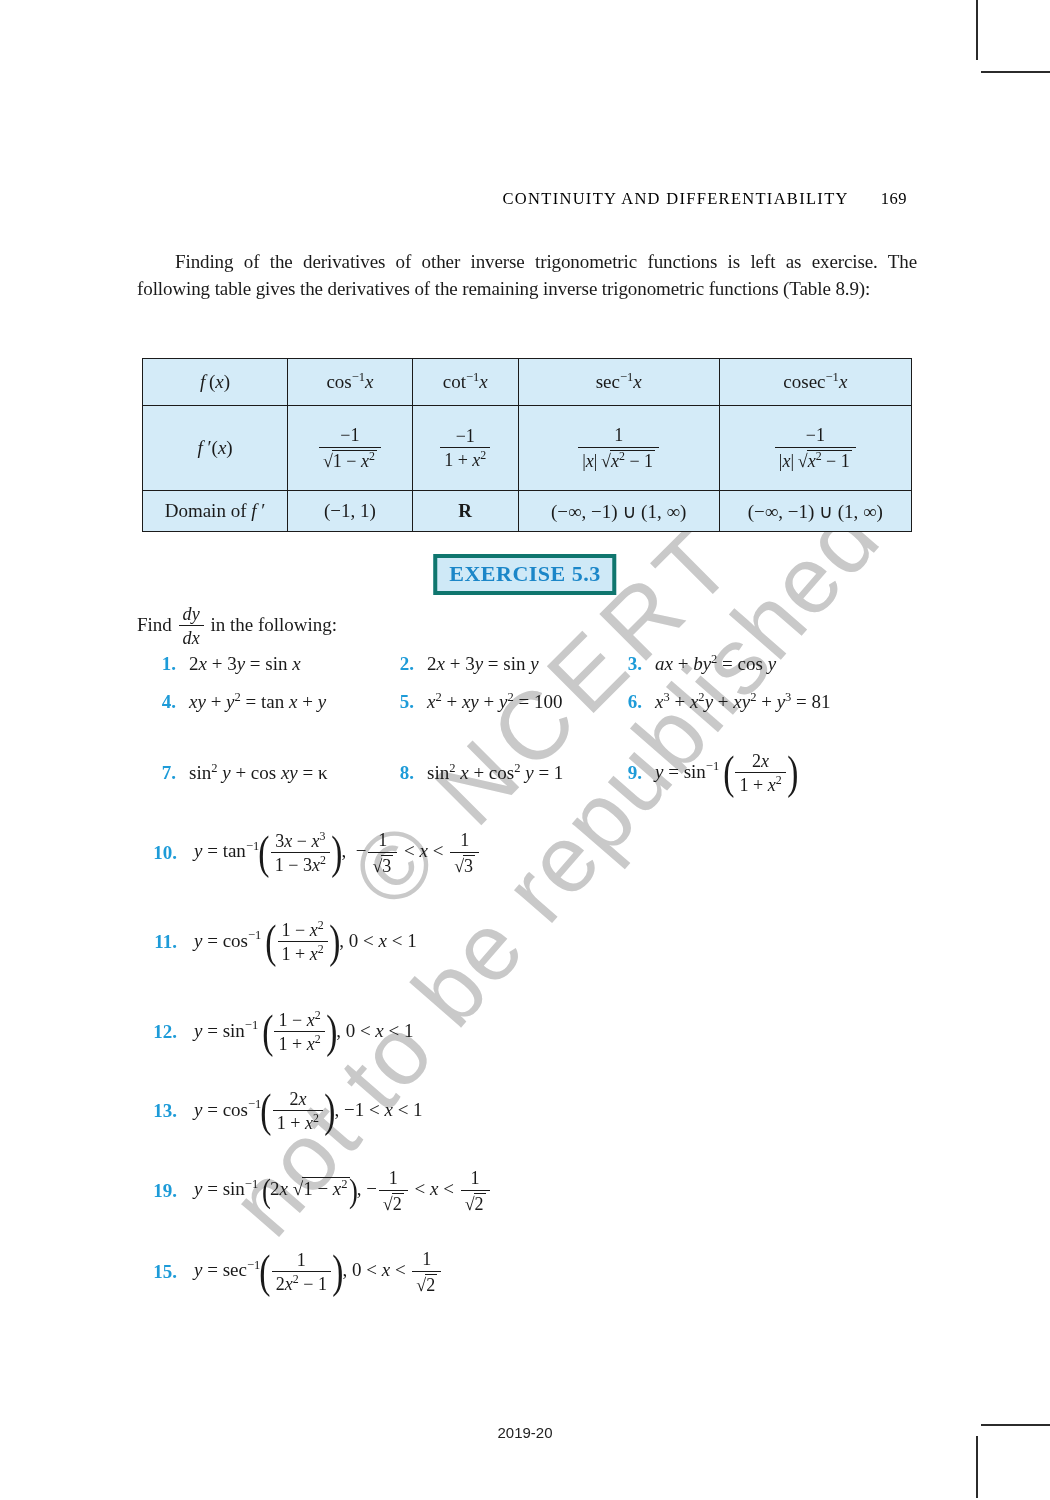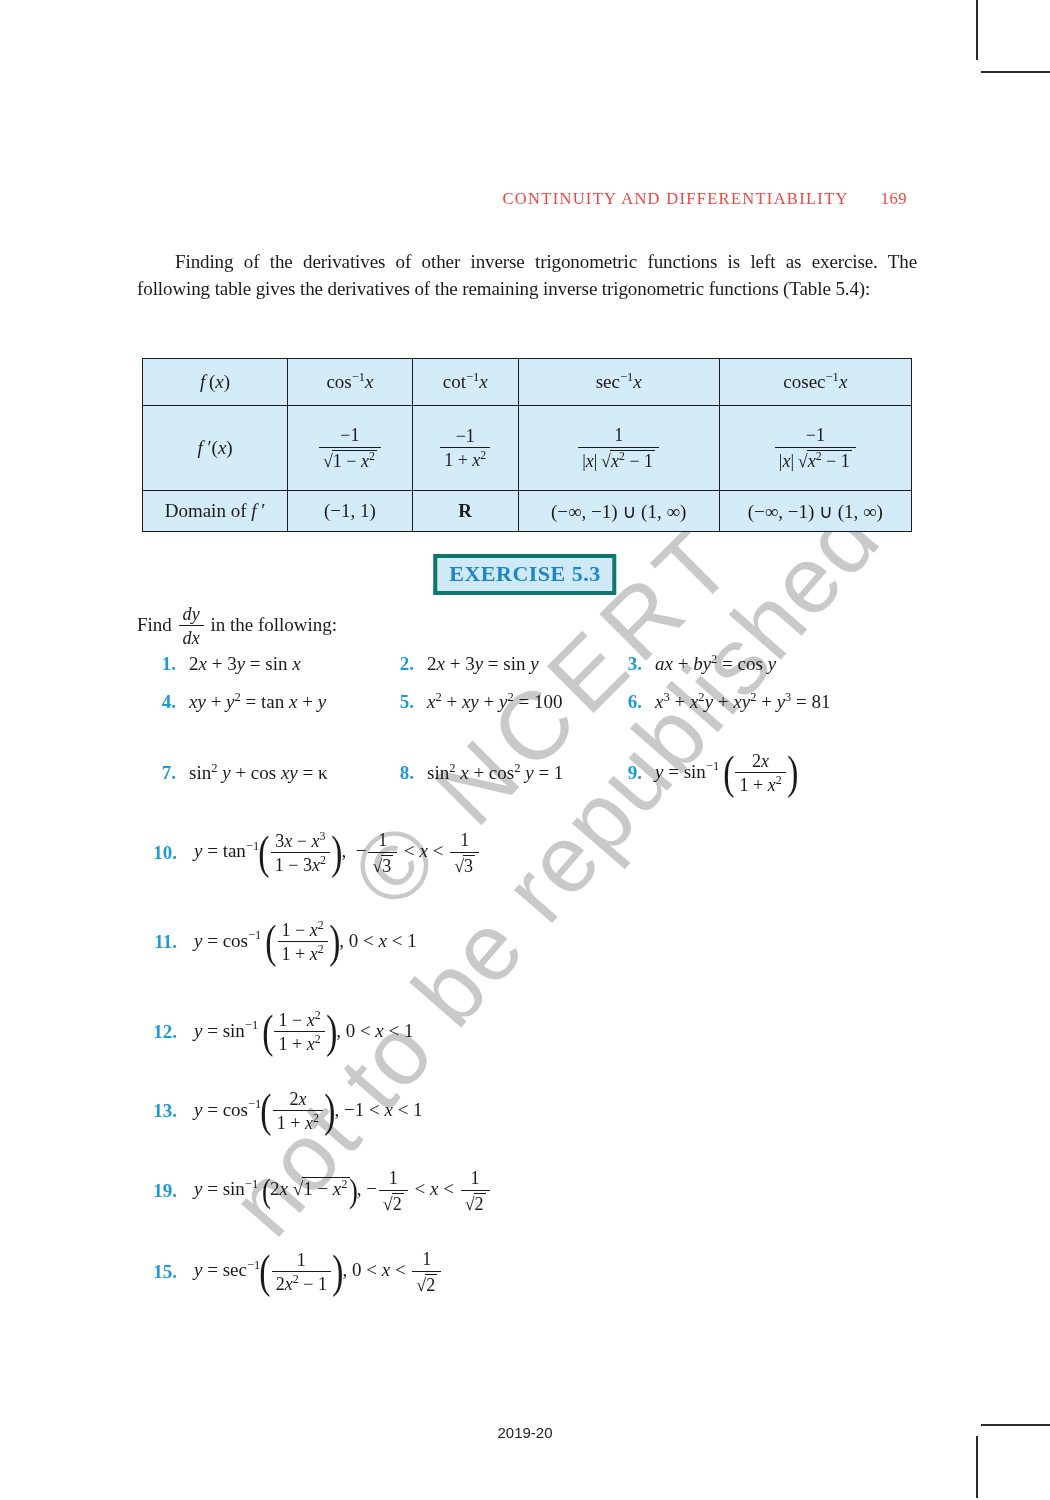--- a/index.html
+++ b/index.html
@@ -17,21 +17,21 @@
   #wm2{left:555px;top:870px;font-size:95px;letter-spacing:2px;transform:translate(-50%,-50%) rotate(-49deg);}
   
   .crop{position:absolute;background:#2b2b2b;z-index:3;}
   #crop-tr-v{left:976px;top:0;width:2px;height:60px;}
   #crop-tr-h{left:981px;top:71px;width:69px;height:2px;}
   #crop-br-h{left:981px;top:1424px;width:69px;height:2px;}
   #crop-br-v{left:976px;top:1436px;width:2px;height:62px;}
   
   #runhead{
     position:absolute;top:189px;left:137px;width:770px;text-align:right;z-index:1;
-    font-size:16.5px;letter-spacing:1.3px;color:#ef4444;
+    font-size:16.5px;letter-spacing:1.3px;color:#000000;
   }
   #runhead .pageno{margin-left:32px;letter-spacing:0.5px;}
   
   #intro{
     position:absolute;top:229px;left:137px;width:780px;z-index:1;
     font-size:19px;line-height:27px;text-align:justify;text-indent:38px;letter-spacing:-0.1px;
   }
   
   #tcaption{position:absolute;top:330px;left:142px;width:770px;text-align:center;font-weight:bold;font-size:19px;z-index:1;}
   #dtable{
@@ -105,21 +105,21 @@
 
   <div class="crop" id="crop-tr-v"></div>
   <div class="crop" id="crop-tr-h"></div>
   <div class="crop" id="crop-br-h"></div>
   <div class="crop" id="crop-br-v"></div>
 
   <div id="runhead">
     <span>CONTINUITY AND DIFFERENTIABILITY</span><span class="pageno">169</span>
   </div>
 
-  <p id="intro">Finding of the derivatives of other inverse trigonometric functions is left as exercise. The following table gives the derivatives of the remaining inverse trigonometric functions (Table 5.4):</p>
+  <p id="intro">Finding of the derivatives of other inverse trigonometric functions is left as exercise. The following table gives the derivatives of the remaining inverse trigonometric functions (Table 8.9):</p>
 
 
   <table id="dtable">
     <tbody>
         <tr class="hr">
       <td class="c0"><i>f</i> (<i>x</i>)</td>
       <td class="c1">cos<sup>−1</sup><i>x</i></td>
       <td class="c2">cot<sup>−1</sup><i>x</i></td>
       <td class="c3">sec<sup>−1</sup><i>x</i></td>
       <td class="c4">cosec<sup>−1</sup><i>x</i></td>

